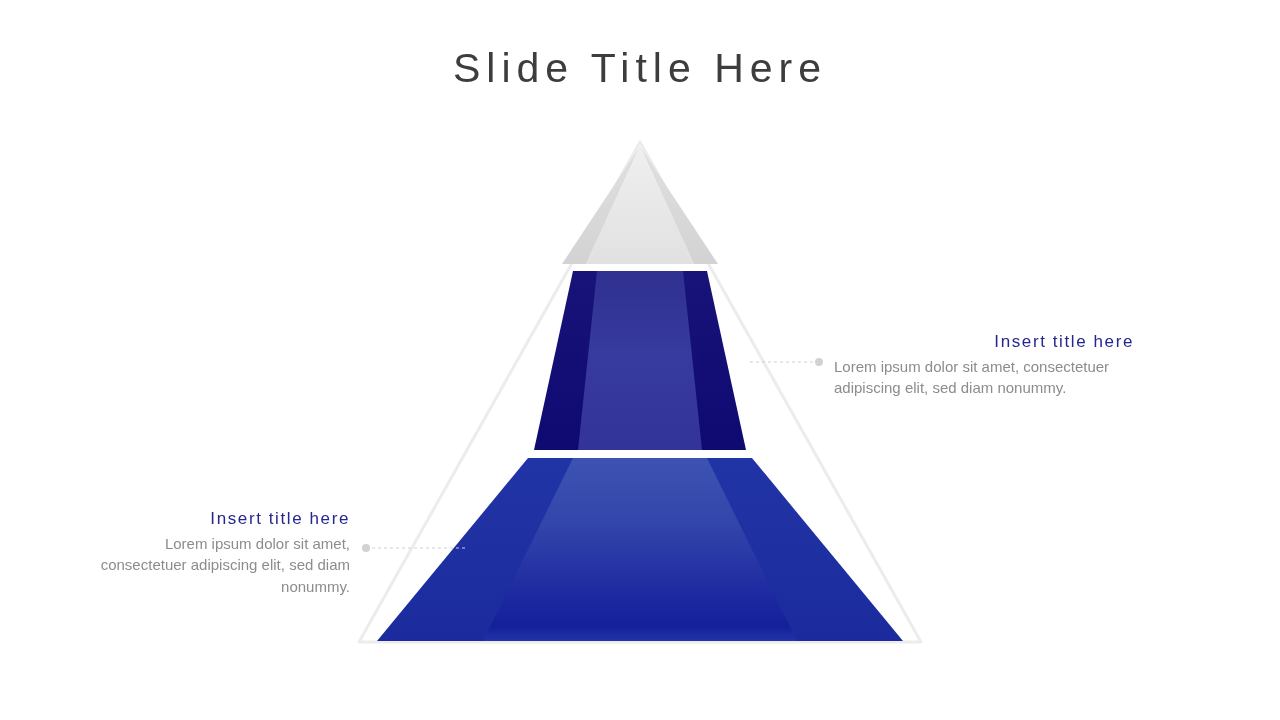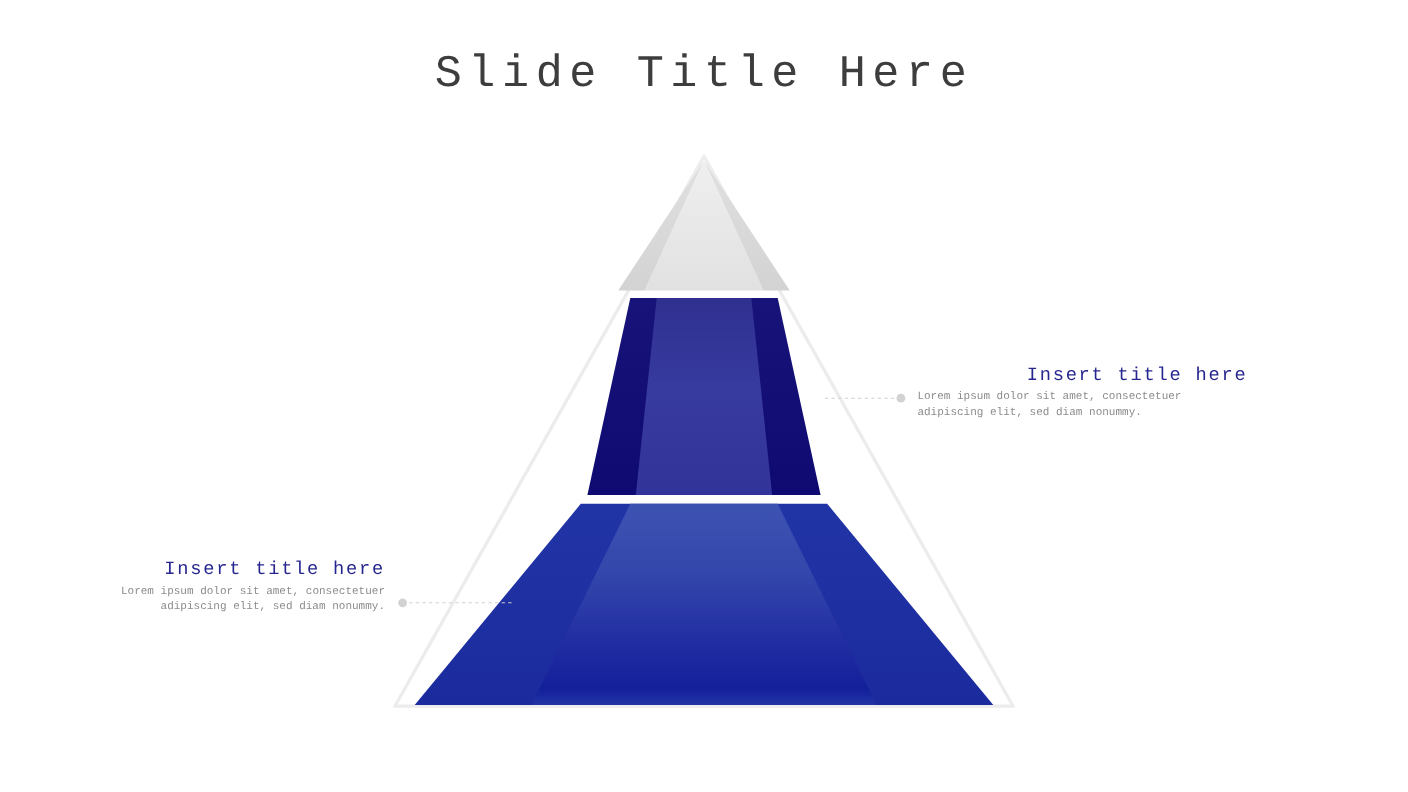--- a/index.html
+++ b/index.html
@@ -15,21 +15,20 @@
     position: relative;
   }
 
   #slide {
     position: absolute;
     left: 0;
     top: 0;
     width: 1280px;
     height: 720px;
     background: #ffffff;
-    font-family: Liberation Mono, monospace;
   }
 
   #slide-title {
     position: absolute;
     left: 0;
     top: 45px;
     width: 1280px;
     text-align: center;
     font-size: 41px;
     font-weight: 400;
@@ -52,21 +51,21 @@
   .callout-title {
     font-size: 17px;
     font-weight: 400;
     letter-spacing: 1.6px;
     color: #26268f;
     white-space: nowrap;
     margin: 0 0 4px 0;
     text-align: right;
   }
   .callout-body {
-    font-size: 10px;
+    font-size: 15px;
     font-weight: 400;
     line-height: 1.42;
     color: #8c8c8c;
     margin: 0;
   }
 
   #callout-right {
     left: 834px;
     top: 332px;
     width: 300px;

